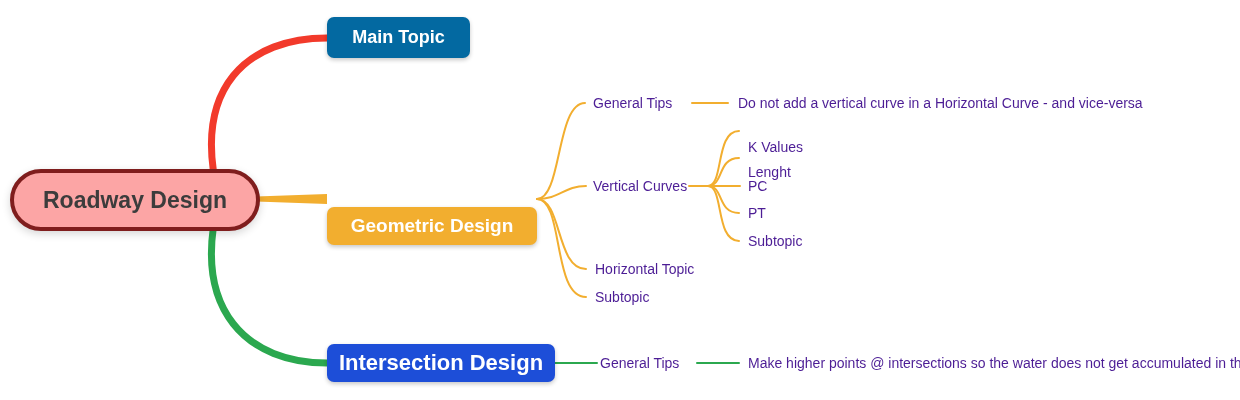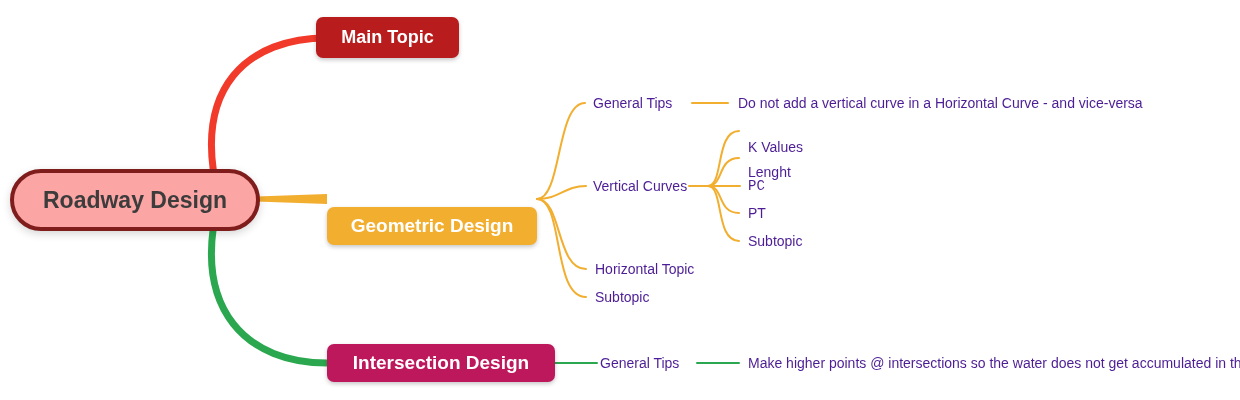--- a/index.html
+++ b/index.html
@@ -31,23 +31,23 @@
     font-size: 23px; font-weight: bold; color: #3c3c3c;
     z-index: 2;
   }
   .branch-node {
     border-radius: 7px;
     color: #ffffff;
     font-weight: bold;
     box-shadow: 0 2px 4px rgba(0,0,0,0.22);
     z-index: 2;
   }
-  .branch-red    { left: 316px; top: 17px;  width: 143px; height: 41px; background: #b91c1c; font-size: 18px; }
+  .branch-red    { left: 327px; top: 17px;  width: 143px; height: 41px; background: #0369a1; font-size: 18px; }
   .branch-yellow { left: 327px; top: 180px; width: 210px; height: 38px; background: #F2AE2F; font-size: 19px; margin-top: 27px; }
-  .branch-green  { left: 327px; top: 344px; width: 228px; height: 38px; background: #be185d; font-size: 19px; }
+  .branch-green  { left: 327px; top: 344px; width: 228px; height: 38px; background: #1d4ed8; font-size: 22px; }
 
   .leaf {
     position: absolute;
     transform: translateY(-50%);
     font-size: 14px;
     color: #4c1d95;
     white-space: nowrap;
     z-index: 2;
   }
 </style>
@@ -87,21 +87,21 @@
   <div class="node branch-node branch-yellow">Geometric Design</div>
 
   <div class="node branch-node branch-green">Intersection Design</div>
 
   <div class="leaf" style="left:593px; top:103px;">General Tips</div>
   <div class="leaf" style="left:738px; top:103px;">Do not add a vertical curve in a Horizontal Curve - and vice-versa</div>
 
   <div class="leaf" style="left:593px; top:186px;">Vertical Curves</div>
   <div class="leaf" style="left:748px; top:131px;margin-top:16px;">K Values</div>
   <div class="leaf" style="left:748px; top:172px;text-align:right;">Lenght</div>
-  <div class="leaf" style="left:748px; top:186px;font-family:Liberation Mono, monospace;">PC</div>
+  <div class="leaf" style="left:748px; top:186px;">PC</div>
   <div class="leaf" style="left:748px; top:213px;">PT</div>
   <div class="leaf" style="left:748px; top:241px;">Subtopic</div>
 
   <div class="leaf" style="left:595px; top:269px;">Horizontal Topic</div>
   <div class="leaf" style="left:595px; top:297px;">Subtopic</div>
 
   <div class="leaf" style="left:600px; top:363px;">General Tips</div>
   <div class="leaf" style="left:748px; top:363px;">Make higher points @ intersections so the water does not get accumulated in th</div>
 
 </div>

